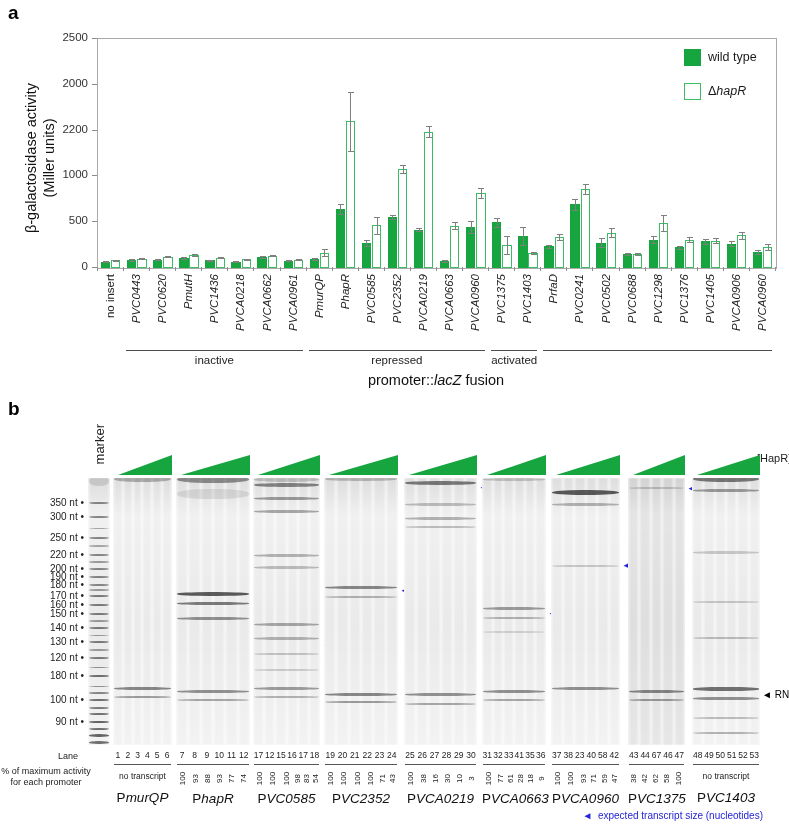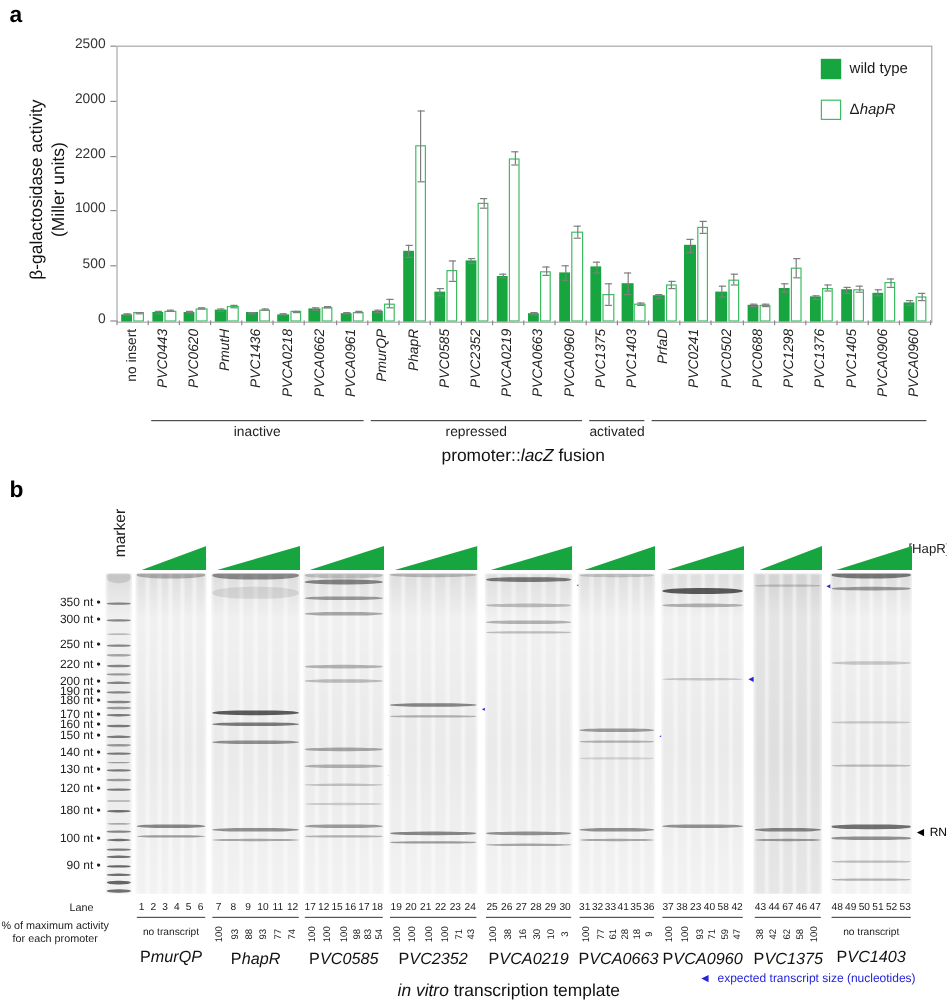--- a/index.html
+++ b/index.html
@@ -302,21 +302,20 @@
   <div id="lane-row-label">Lane</div>
   <div id="act-row-label">
     <div>% of maximum activity</div>
     <div>for each promoter</div>
   </div>
 
   <div id="rnai-label"><span>◄</span> <span>RNAI</span></div>
 
   <div id="expected-note"><span>◄</span>&nbsp;&nbsp;<span>expected transcript size (nucleotides)</span></div>
 
-  <div id="axis-title-b"><i>in vitro</i><span> transcription template</span></div>
 
 <div class="ytick-label" style="left: 28px; top: 260px;">0</div>
     <div class="ytick-mark" style="left: 92px; top: 267px;"></div>
     <div class="ytick-label" style="left: 28px; top: 214.2px;">500</div>
     <div class="ytick-mark" style="left: 92px; top: 221.2px;"></div>
     <div class="ytick-label" style="left: 28px; top: 168.4px;">1000</div>
     <div class="ytick-mark" style="left: 92px; top: 175.4px;"></div>
     <div class="ytick-label" style="left: 28px; top: 122.6px;">2200</div>
     <div class="ytick-mark" style="left: 92px; top: 129.6px;"></div>
     <div class="ytick-label" style="left: 28px; top: 76.8px;">2000</div>

